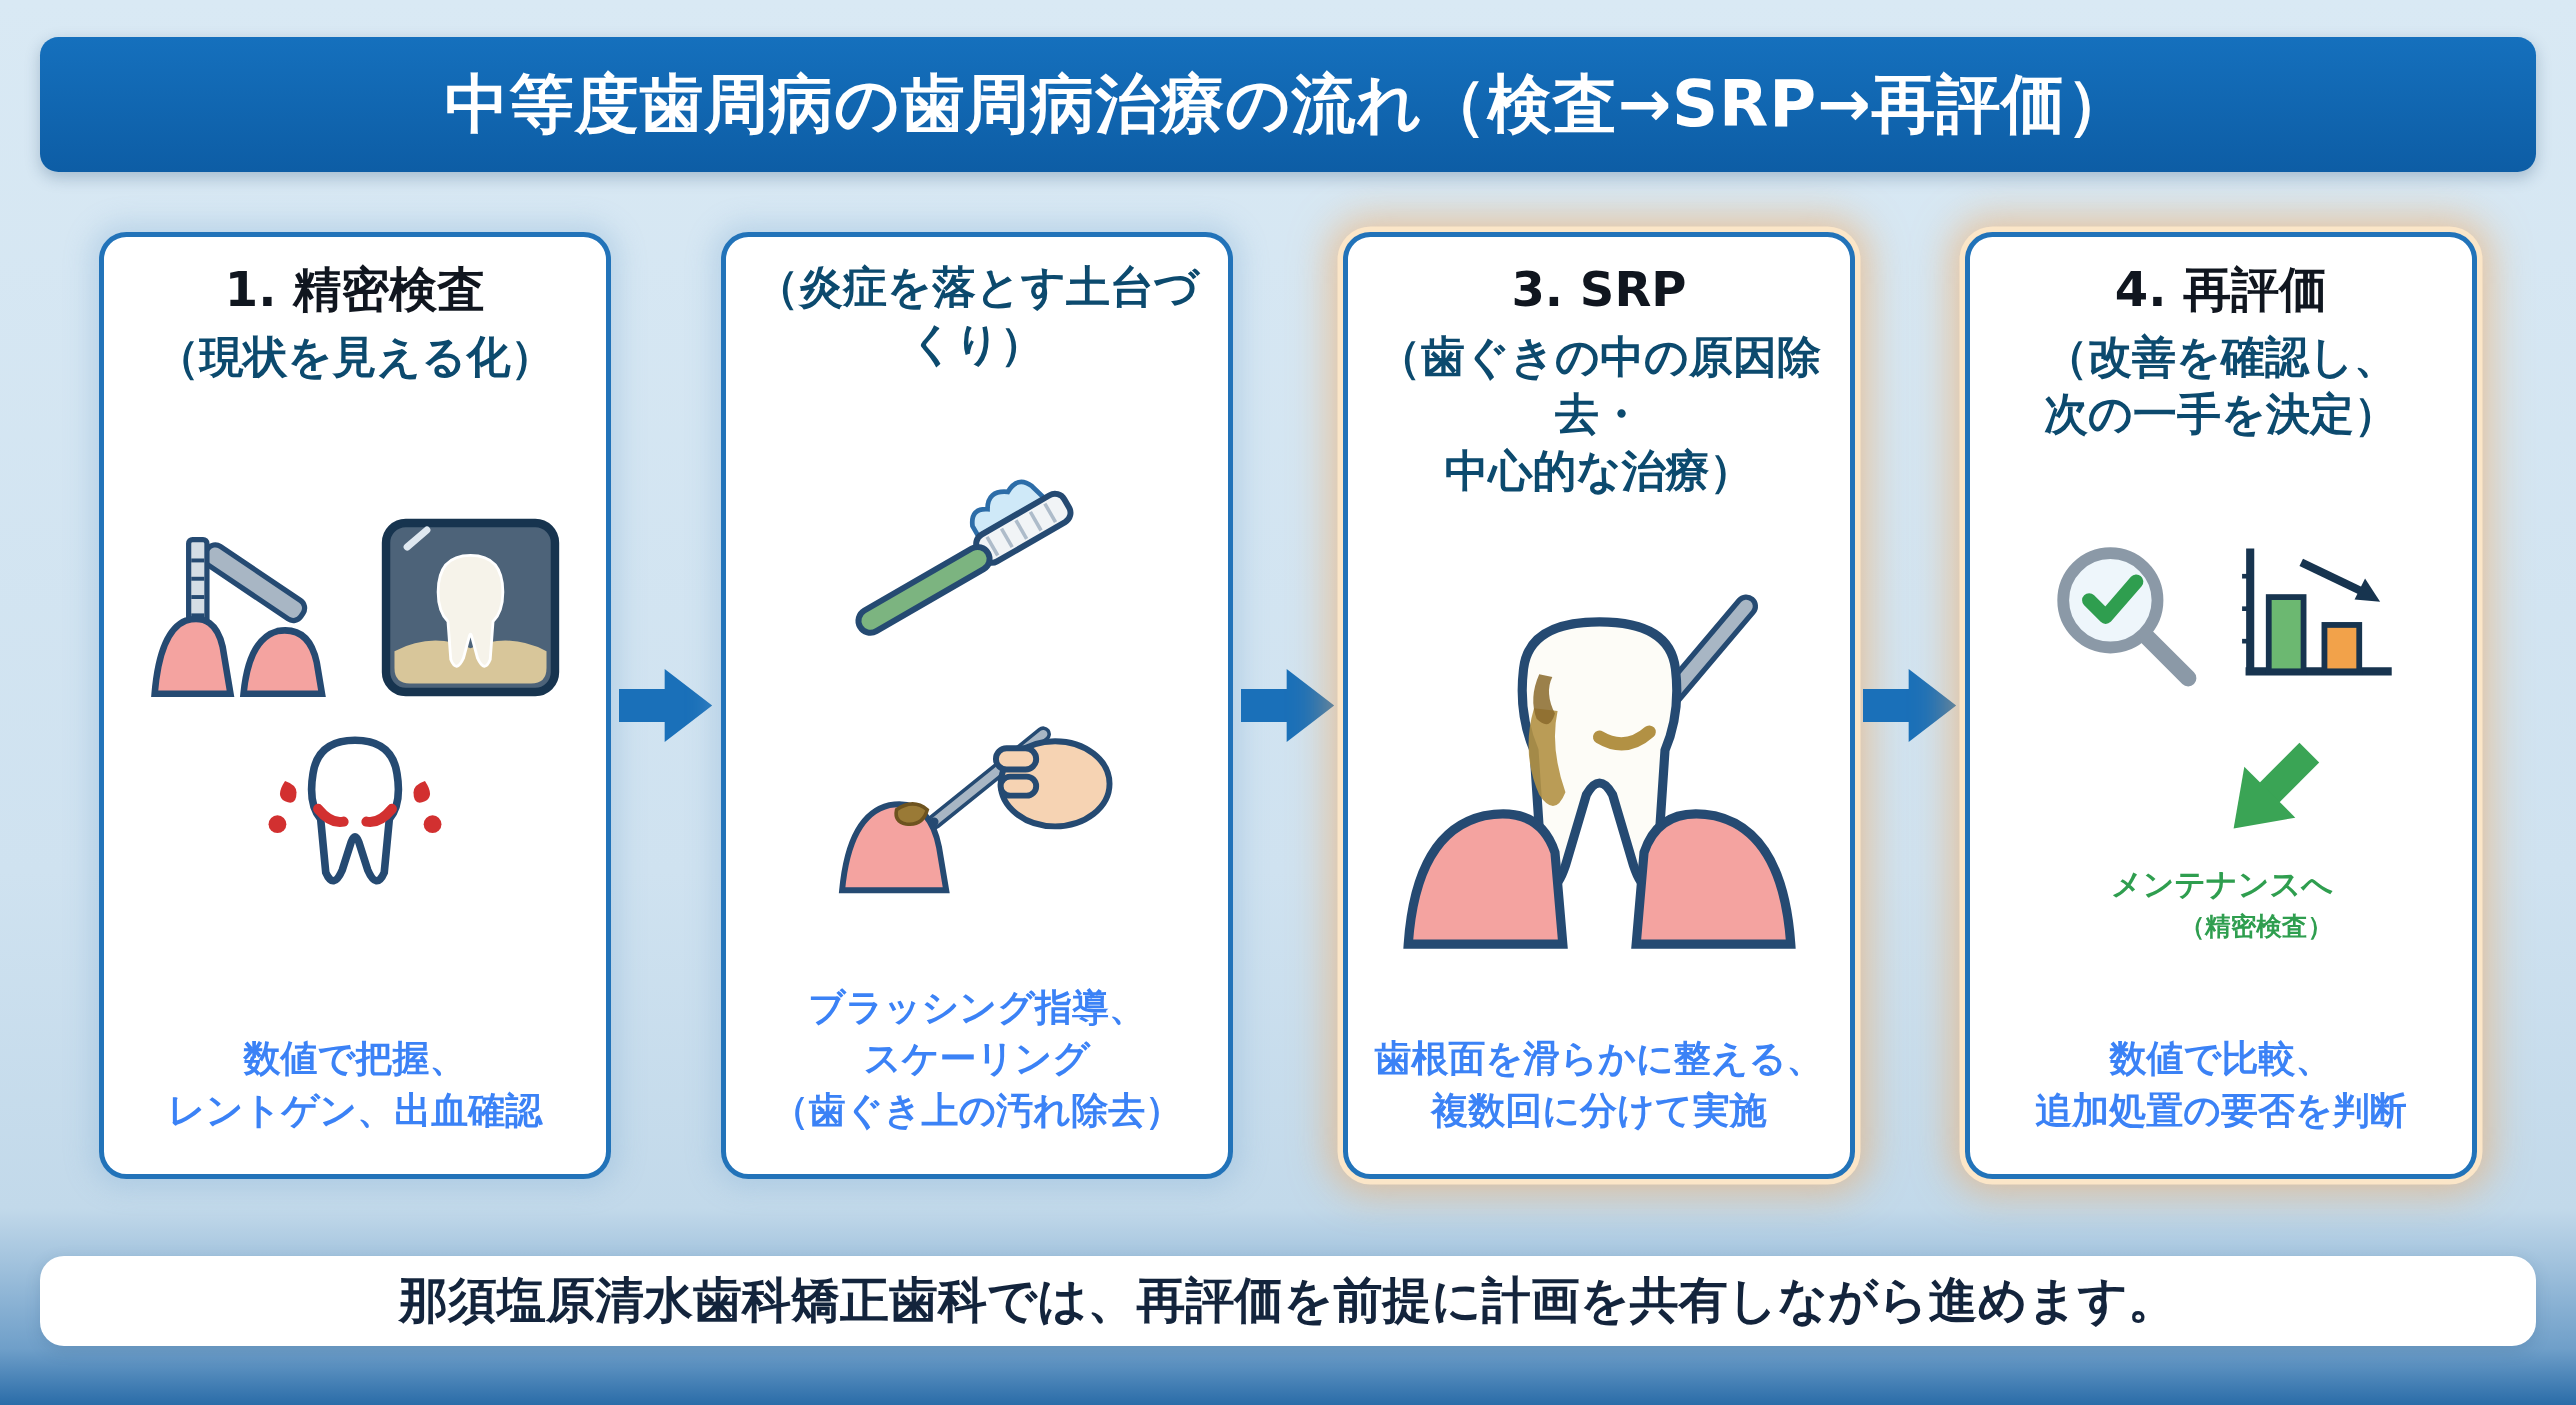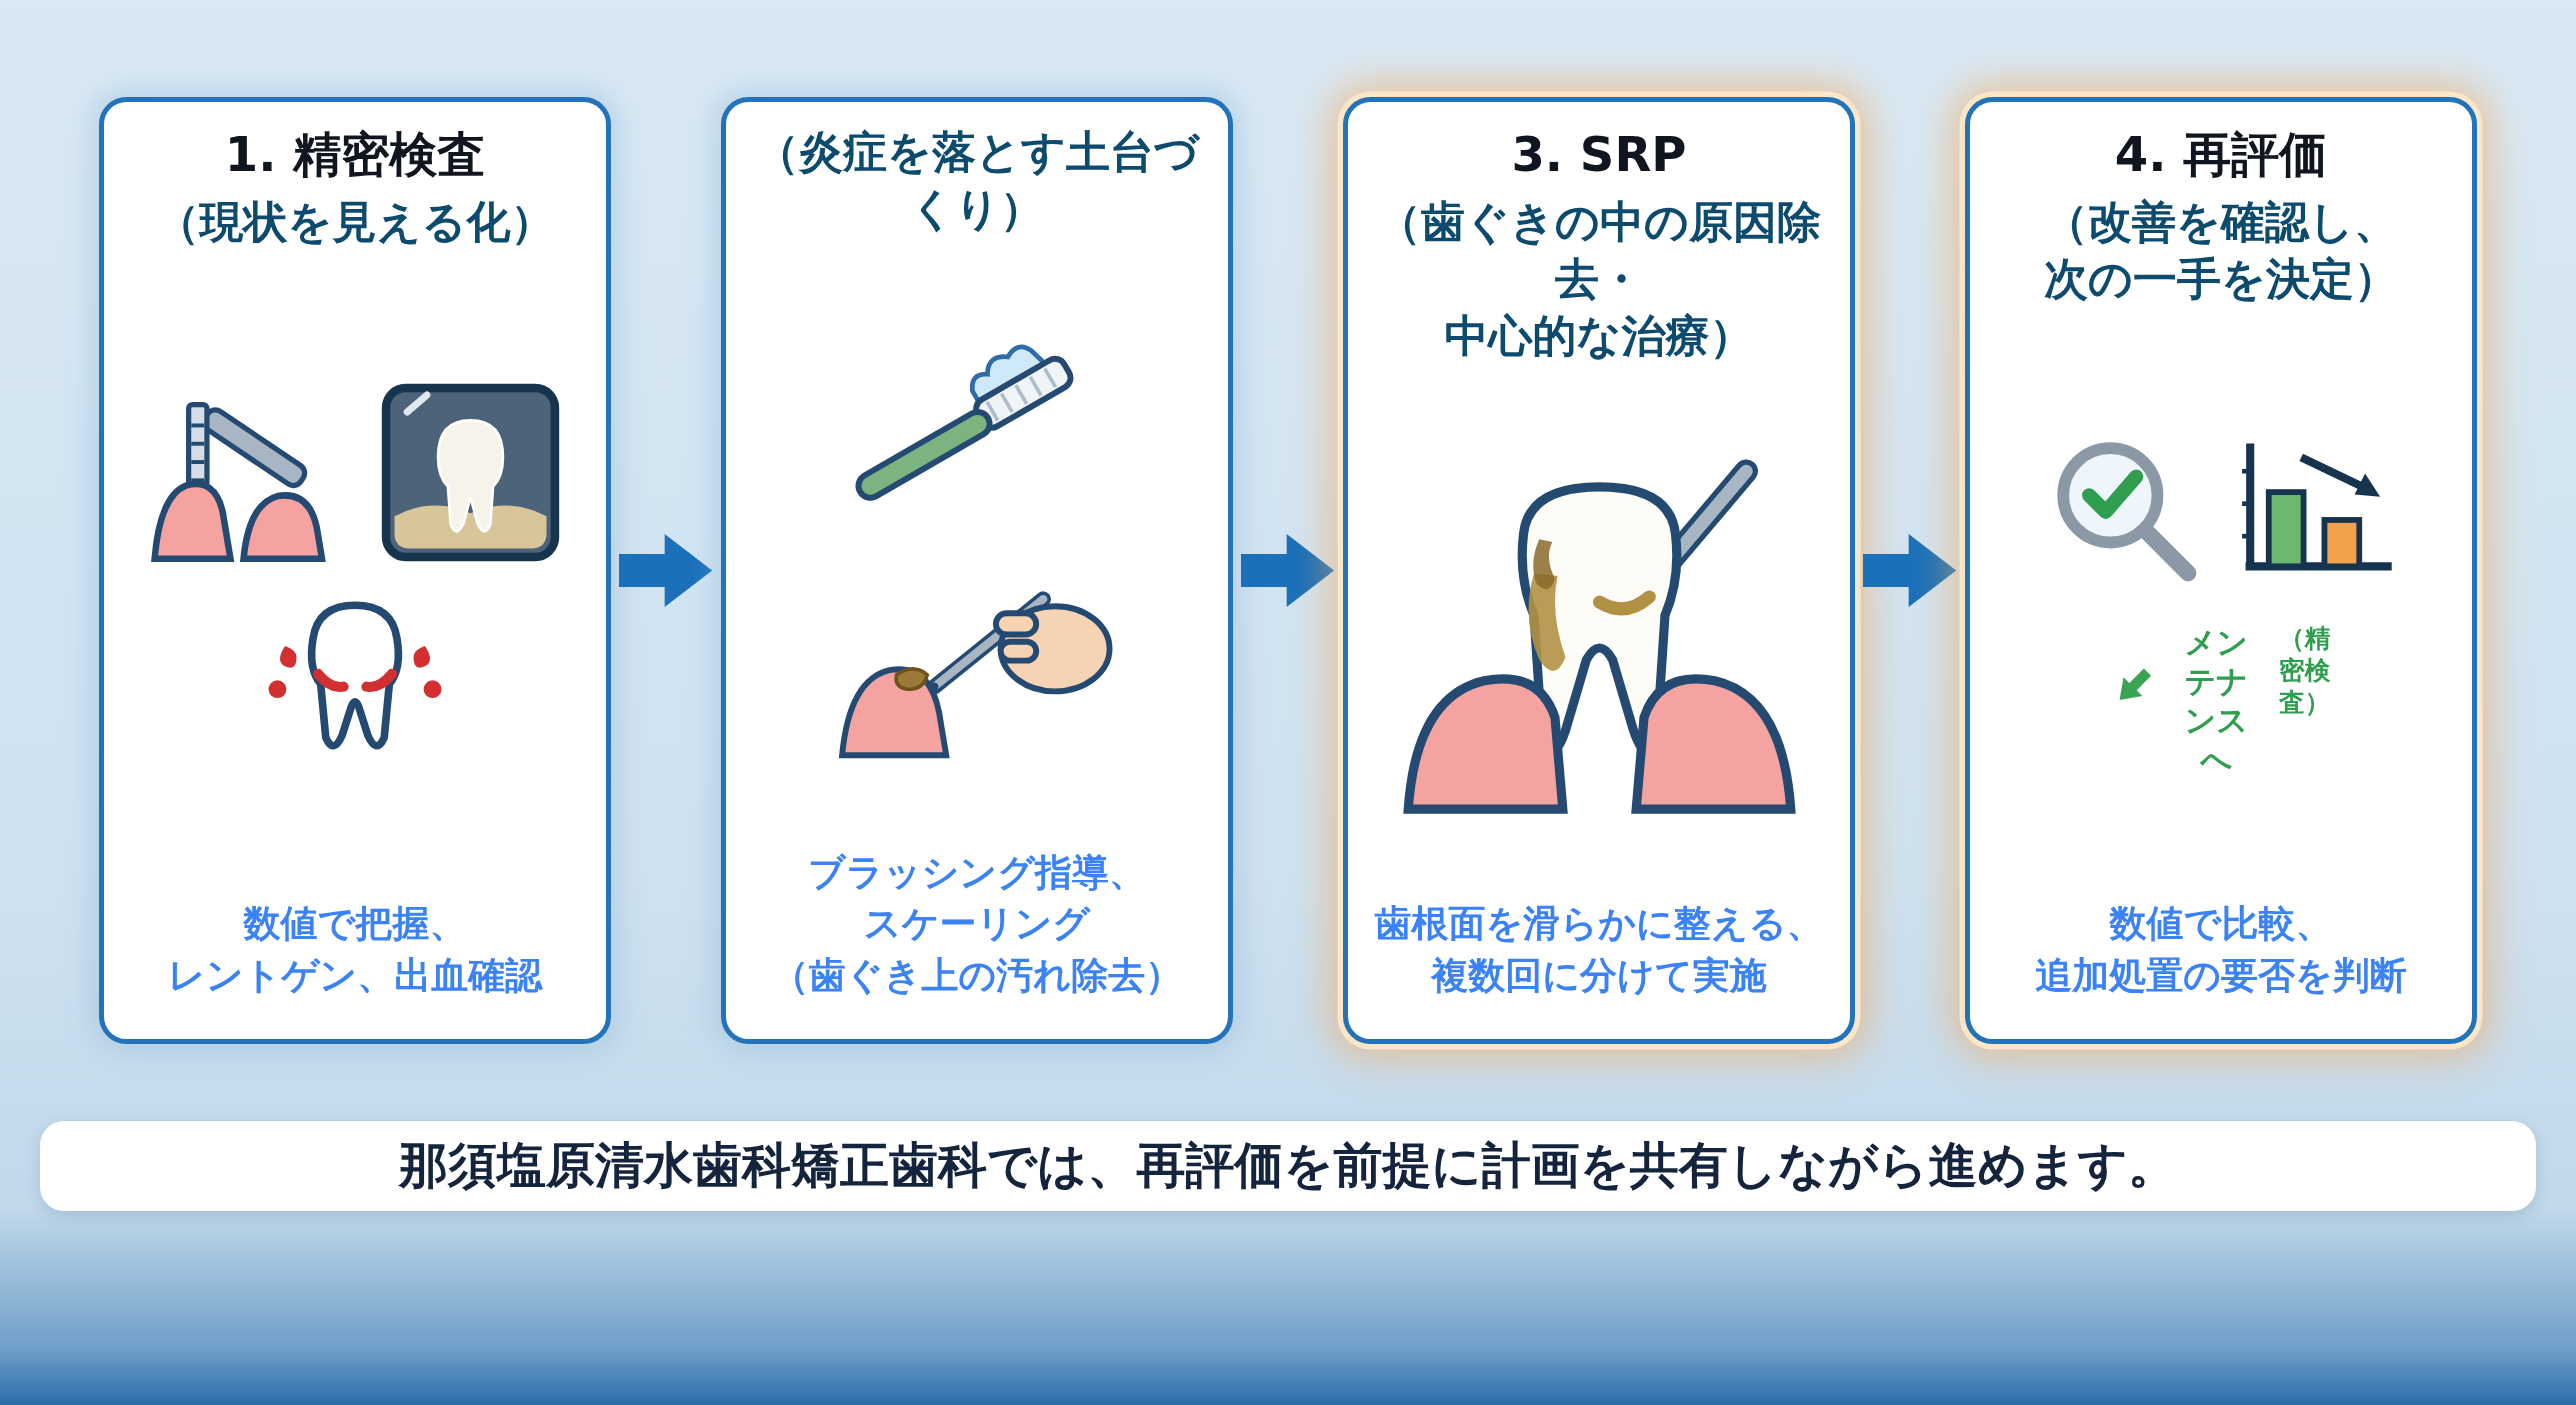--- a/index.html
+++ b/index.html
@@ -52,41 +52,44 @@
 
   .card-desc {
     margin-top: auto;
     font-size: 37px; font-weight: bold; color: #3b82f6;
     white-space: pre-line; line-height: 1.4;
   }
 
   .flow-arrow { width: 110px; display: flex; align-items: center; justify-content: center; }
 
   .outcomes { display: flex; align-items: flex-start; justify-content: center; gap: 9.1px; margin-top: 5.5px; }
-  .outcome { width: 224px; display: flex; flex-direction: row; align-items: flex-start; gap: 19px; }
+  .outcome { width: 224px; display: flex; flex-direction: column; align-items: flex-end; gap: 8px; }
   .outcome .t-green { color: #2f9e4f; }
   .outcome .t-orange { color: #e8821c; }
   .outcome-label { font-weight: bold; font-size: 31px; line-height: 1.25; }
   .outcome-note { font-weight: bold; font-size: 25.6px; line-height: 1.25; }
 
   .footer {
     margin-top: 77px;
     height: 90px;
     background: #ffffff;
     border-radius: 24px;
     display: flex; align-items: center; justify-content: center;
     font-size: 49px; font-weight: bold; color: #13243c;
     box-shadow: 0 4.6px 14.6px rgba(50,90,130,.20);
   }
 </style>
 </head>
 <body>
 
 <div class="frame">
 
+  <div class="header">
+    <span>中等度歯周病の歯周病治療の流れ（検査→SRP→再評価）</span>
+  </div>
 
   <div class="main">
 
     <section class="card">
       <h2 class="card-title">1. 精密検査</h2>
       <div class="card-subtitle">（現状を見える化）</div>
       <div class="icon-area">
         <div class="icon-row">
           <svg width="210" height="183" viewBox="0 0 160 140">
             <g transform="rotate(34 44 26)">

